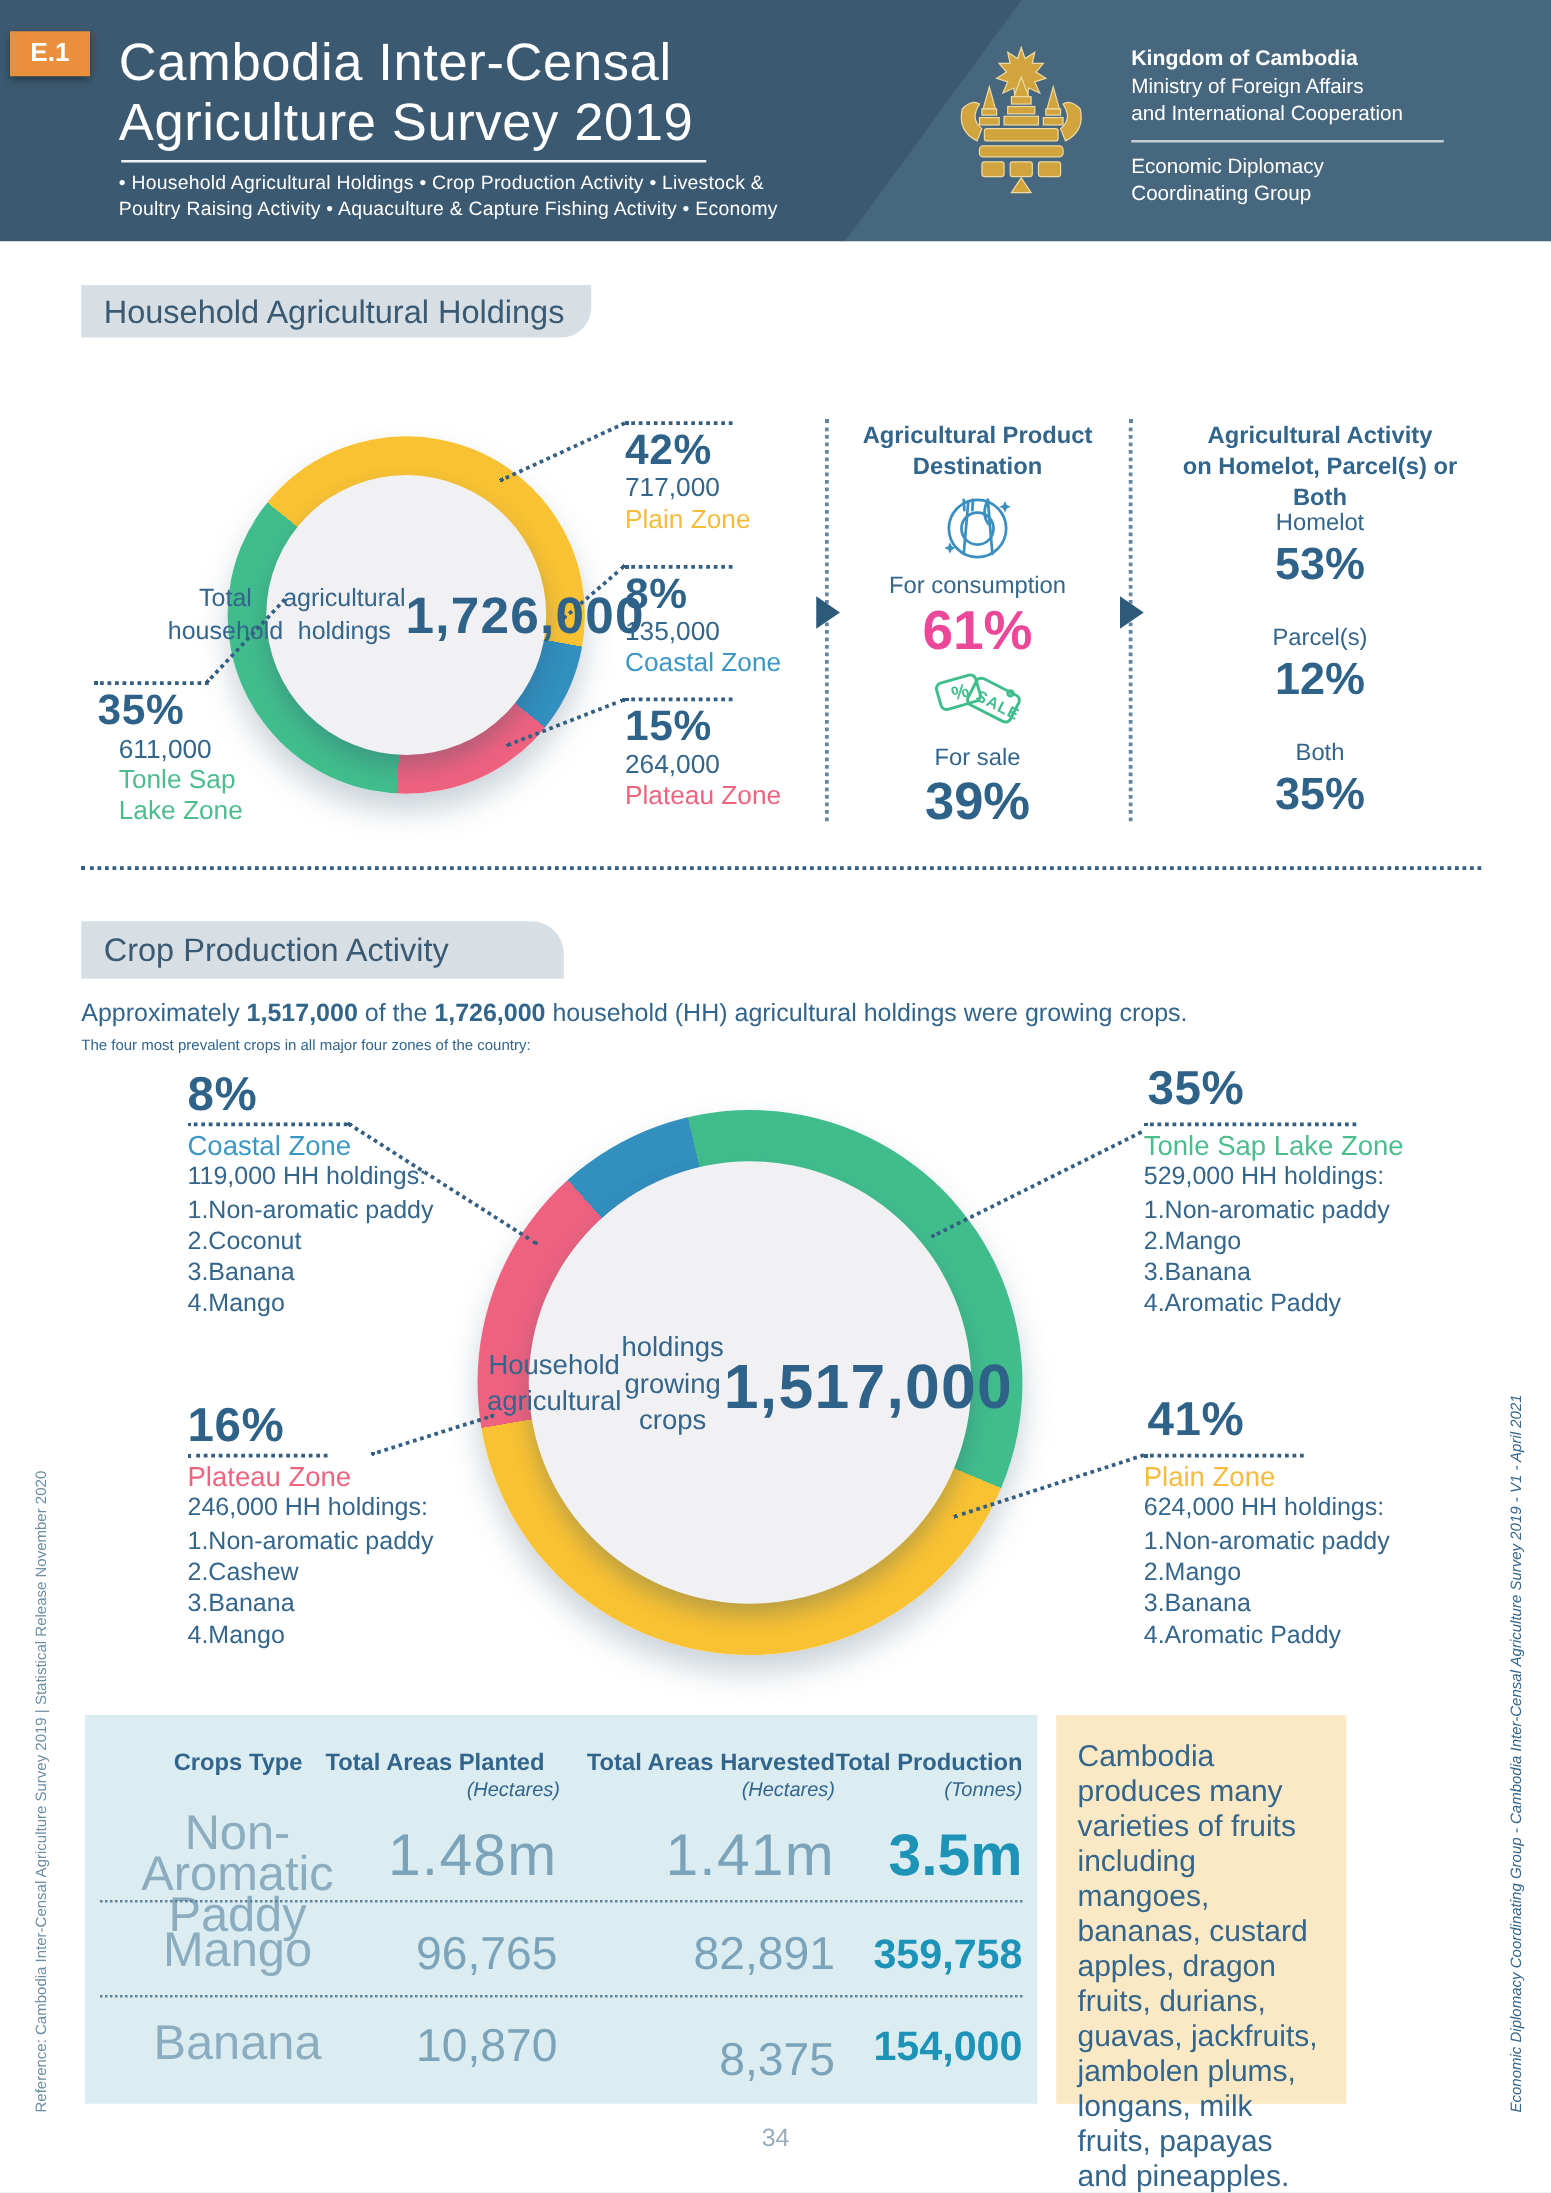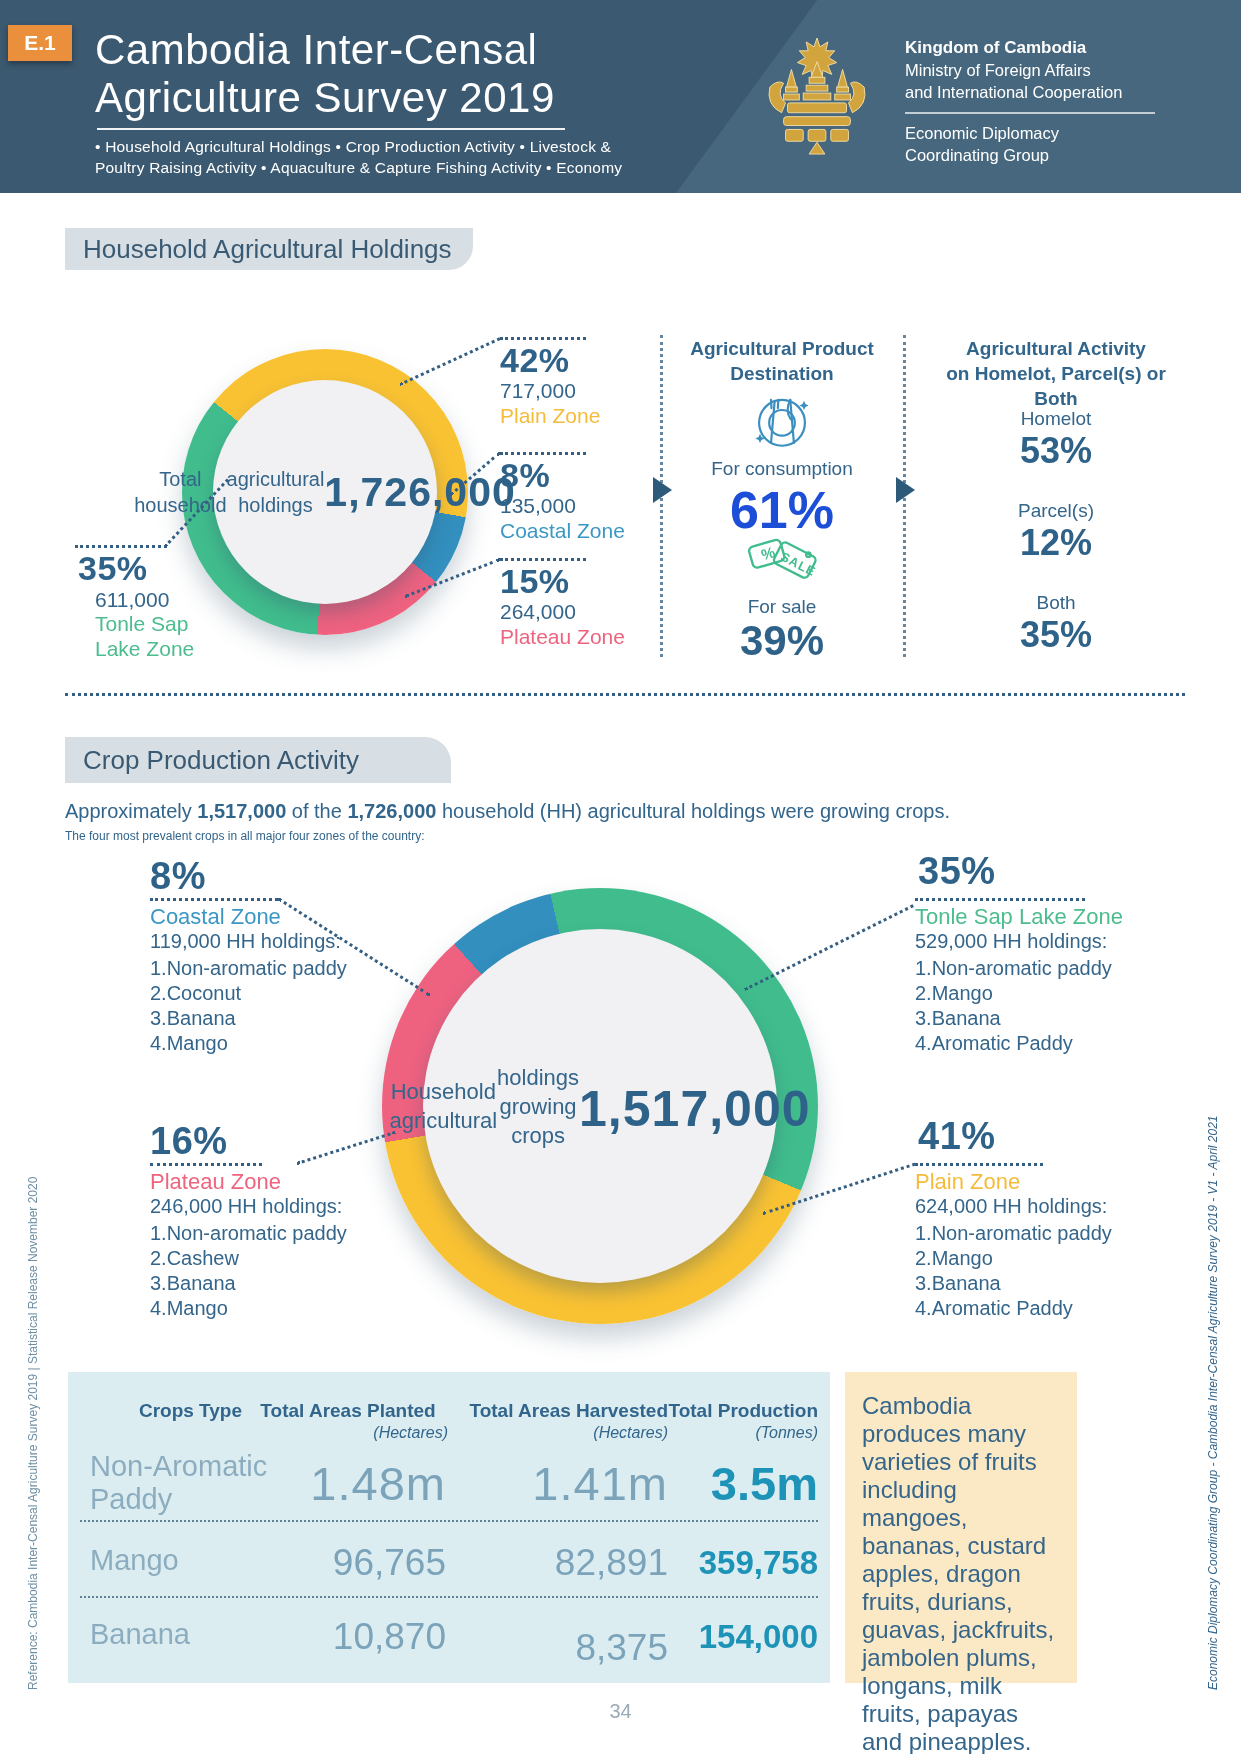--- a/index.html
+++ b/index.html
@@ -53,21 +53,21 @@
   .colpct{font-size:38px;font-weight:bold;color:#2f6288;text-align:center;}
 
   .crops{font-size:20px;color:#34658b;line-height:25px;}
   .holdings{font-size:20px;color:#34658b;}
   .zname{font-size:22px;}
 
   
   .tbl{position:absolute;left:68px;top:1372px;width:762px;height:311px;background:#dcedf2;}
   .tbl .hd{font-size:19px;font-weight:bold;color:#32658c;}
   .tbl .unit{font-size:16px;font-style:italic;color:#32658c;}
-  .tbl .name{font-size:29px;color:#8cadbf;text-align:left;line-height:33px;}
+  .tbl .name{font-size:39px;color:#8cadbf;text-align:center;line-height:33px;}
   .tbl .num-xl{font-size:47px;color:#7ba3ba;text-align:right;letter-spacing:1px;}
   .tbl .num{font-size:37px;color:#7ba3ba;text-align:right;}
   .tbl .prod-xl{font-size:47px;font-weight:bold;color:#1d93b7;text-align:right;}
   .tbl .prod{font-size:33px;font-weight:bold;color:#1d93b7;text-align:right;}
   .tbl .sep{border-top:2px dotted #5e8196;height:0;}
 
   .sidebar{position:absolute;left:845px;top:1372px;width:232px;height:311px;background:#fbe8c4;}
   .sidebar .txt{position:absolute;left:17px;top:20px;width:198px;font-size:24px;line-height:28px;color:#34658b;}
 
   .vert{writing-mode:vertical-rl;transform:rotate(180deg);font-size:12px;white-space:nowrap;}
@@ -174,21 +174,21 @@
       <path d="M45 13 L49 60"></path>
       <path d="M45 13 q-6 12 0.5 21"></path>
     </g>
     <g fill="#3b8fc0">
       <path d="M12 50 l1.6 3.4 3.4 1.6 -3.4 1.6 -1.6 3.4 -1.6 -3.4 -3.4 -1.6 3.4 -1.6z"></path>
       <path d="M60 14 l1.6 3.4 3.4 1.6 -3.4 1.6 -1.6 3.4 -1.6 -3.4 -3.4 -1.6 3.4 -1.6z"></path>
     </g>
   </svg>
 
   <div class="abs colval" style="left:662px;top:458px;width:240px;">For consumption</div>
-  <div class="abs" style="left:662px;top:480px;width:240px;text-align:center;font-size:52px;font-weight:bold;color:#1d4ed8;">61%</div>
+  <div class="abs" style="left:662px;top:480px;width:240px;text-align:center;font-size:44px;font-weight:bold;color:#ec4899;">61%</div>
 
   <svg class="abs" style="left:745px;top:530px;" width="76" height="62" viewBox="0 0 84 68">
     <g fill="none" stroke="#3fbd8c" stroke-width="2.6">
       <rect x="6" y="14" width="36" height="24" rx="5" transform="rotate(-16 24 26)"></rect>
       <rect x="34" y="20" width="42" height="26" rx="5" transform="rotate(27 55 33)"></rect>
       <circle cx="70" cy="27" r="2.4"></circle>
     </g>
     <text x="18" y="32" transform="rotate(-16 24 26)" font-size="17" font-weight="bold" fill="#3fbd8c">%</text>
     <text x="40" y="40" transform="rotate(27 55 33)" font-size="14" font-weight="bold" fill="#3fbd8c" letter-spacing="1">SALE</text>
   </svg>

